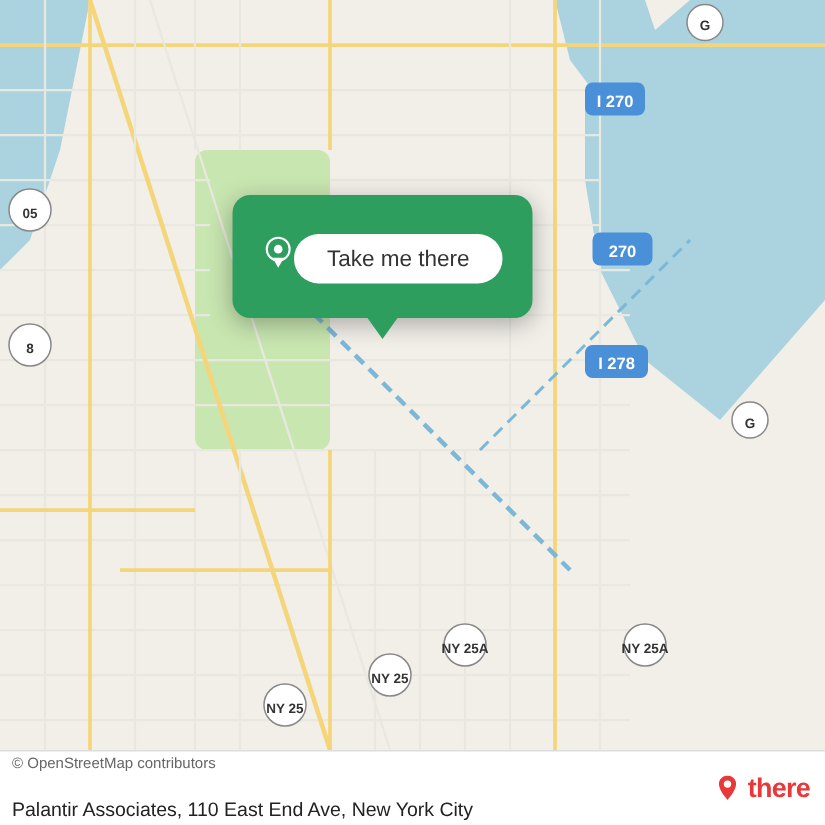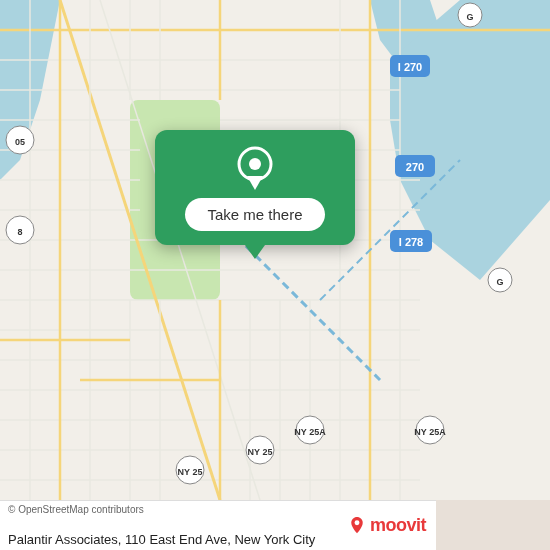--- a/index.html
+++ b/index.html
@@ -30,21 +30,21 @@
 
     
     #popup-card {
       position: absolute;
       top: 130px;
       left: 155px;
       width: 200px;
       background: #2e9e5e;
       border-radius: 12px;
       display: flex;
-      flex-direction: column;
+      flex-direction: row;
       align-items: center;
       padding: 16px 20px 14px;
       box-shadow: 0 4px 16px rgba(0,0,0,0.3);
       z-index: 10;
     }
 
     #popup-card::after {
       content: '';
       position: absolute;
       bottom: -14px;
@@ -68,21 +68,21 @@
       border-radius: 20px;
       padding: 8px 22px;
       font-size: 15px;
       font-weight: 500;
       cursor: pointer;
       white-space: nowrap;
     }
 
     
     #bottom-bar {
-      width: 436px;
+      width: 550px;
       height: 50px;
       background: white;
       display: flex;
       align-items: center;
       justify-content: space-between;
       padding: 0 10px 0 8px;
       border-top: 1px solid #ddd;
     }
 
     #bottom-left {
@@ -237,15 +237,15 @@
   <div id="bottom-left">
     <span id="osm-credit">© OpenStreetMap contributors</span>
     <span id="location-text">Palantir Associates, 110 East End Ave, New York City</span>
   </div>
   <div id="moovit-logo">
 
     <svg class="moovit-pin" viewBox="0 0 18 22" xmlns="http://www.w3.org/2000/svg">
       <path d="M9 0C5.13 0 2 3.13 2 7c0 5.25 7 13 7 13s7-7.75 7-13c0-3.87-3.13-7-7-7z" fill="#e8393a"></path>
       <circle cx="9" cy="7" r="3" fill="white"></circle>
     </svg>
-    <span class="moovit-text">moovit</span>
+    <span class="moovit-text">there</span>
   </div>
 </div>
 
 </body></html>

